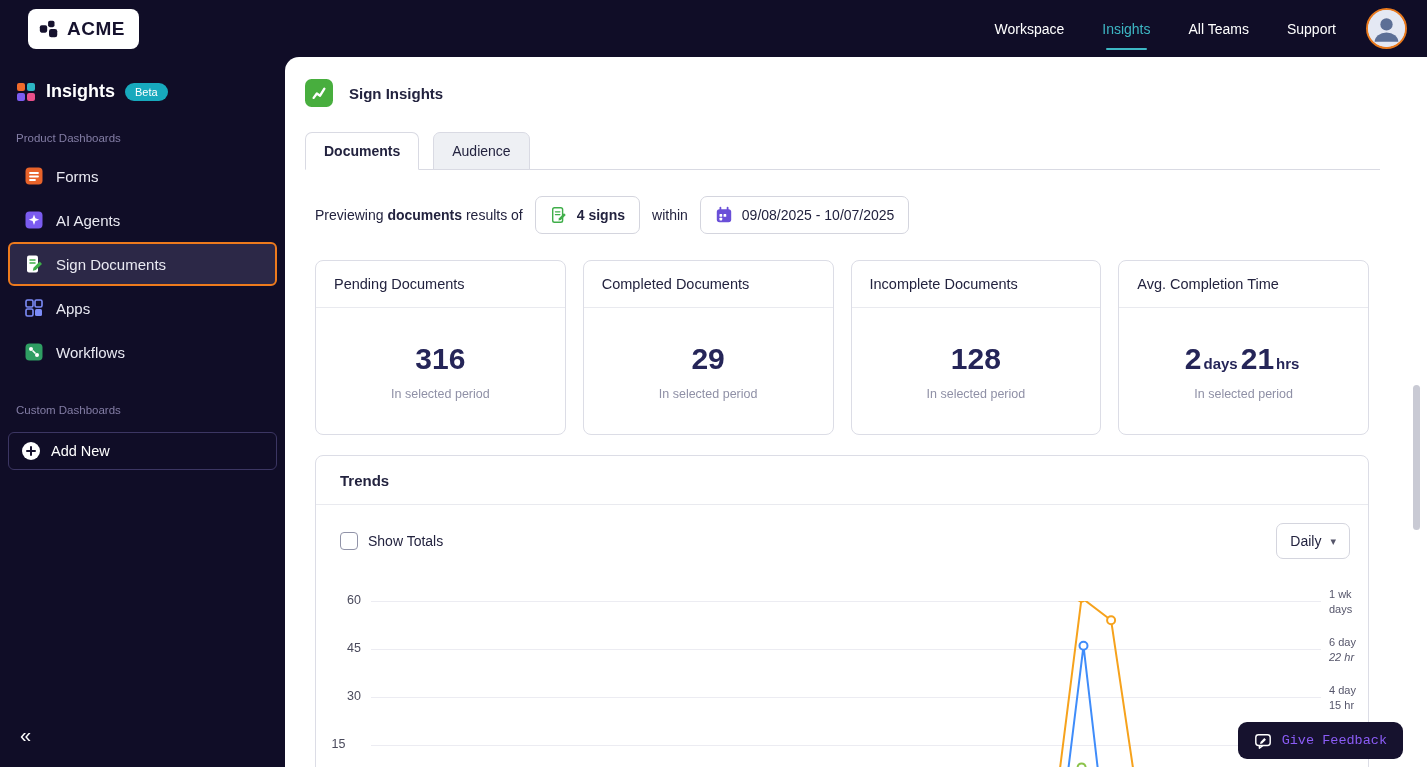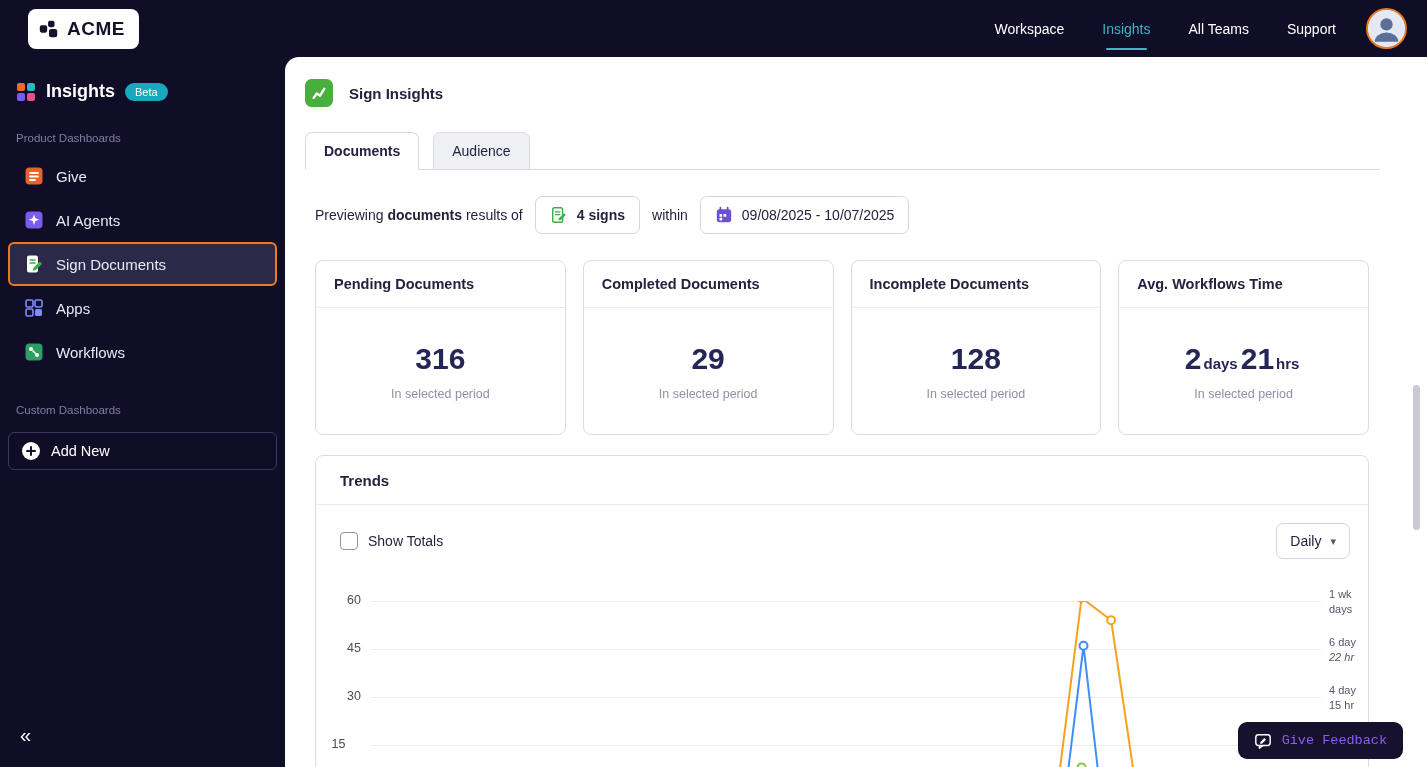--- a/index.html
+++ b/index.html
@@ -38,21 +38,21 @@
   .tabs-row { margin-top:24px; border-bottom:1px solid #d9dae3; display:flex; gap:14px; }
   .tab { border:1px solid #d9dae3; border-bottom:1px solid #d9dae3; border-radius:7px 7px 0 0; height:38px; line-height:37px; padding:0 18px; font-size:14px; background:#eef0f4; position:relative; top:1px; cursor:pointer; }
   .tab.active { background:#fff; font-weight:700; border-bottom:1px solid #fff; }
   .indent { margin-left:10px; width:1054px; }
   .filter-row { margin-top:26px; display:flex; align-items:center; gap:12px; font-size:14px; }
   .bold { font-weight:700; }
   .pill-btn { display:flex; align-items:center; gap:9px; border:1px solid #d4d5de; border-radius:7px; height:38px; padding:0 14px; background:#fff; font-size:14px; cursor:pointer; }
   .pill-btn.signs { font-weight:600; }
   .cards-row { margin-top:26px; display:flex; gap:17px; }
   .stat-card { flex:1; border:1px solid #dcdde6; border-radius:8px; background:#fff; }
-  .stat-card-header { padding:15px 18px; font-size:14.5px; font-weight:700; border-bottom:1px solid #e9eaef; }
+  .stat-card-header { padding:15px 18px; font-size:14.5px; font-weight:400; border-bottom:1px solid #e9eaef; }
   .stat-card-body { height:126px; display:flex; flex-direction:column; align-items:center; justify-content:center; gap:11px; }
   .stat-value { font-size:30px; font-weight:700; color:#252558; }
   .stat-caption { font-size:12.5px; color:#8f90a6; }
   .unit { font-size:15px; font-weight:700; margin:0 3px 0 2px; }
   
   .trends-card { margin-top:20px; border:1px solid #dcdde6; border-radius:8px; height:440px; position:relative; background:#fff; }
   .trends-header { height:49px; line-height:49px; padding:0 24px; font-size:15px; font-weight:700; border-bottom:1px solid #e9eaef; }
   .trends-controls { position:absolute; top:66px; left:24px; right:18px; height:38px; display:flex; align-items:center; justify-content:space-between;gap:35px; }
   .checkbox-wrap { display:flex; align-items:center; gap:10px; font-size:14px; cursor:pointer; }
   .checkbox { width:18px; height:18px; border:1.5px solid #9193a8; border-radius:4px; background:#fff; }
@@ -114,21 +114,21 @@
 
   <div class="sb-section">Product Dashboards</div>
 
   <div class="sb-item">
     <span class="sb-icon">
       <svg viewBox="0 0 20 20" width="20" height="20">
           <rect x="1.5" y="1.5" width="17" height="17" rx="4" fill="#e8632a"></rect>
           <path d="M6 7h8M6 10.5h8M6 14h5" stroke="#fff" stroke-width="1.8" stroke-linecap="round"></path>
         </svg>
     </span>
-    <span>Give</span>
+    <span>Forms</span>
   </div>
   <div class="sb-item">
     <span class="sb-icon">
       <svg viewBox="0 0 20 20" width="20" height="20">
           <rect x="1.5" y="1.5" width="17" height="17" rx="4" fill="#7b5cf0"></rect>
           <path d="M10 4.5l1.4 3.8 3.8 1.4-3.8 1.4L10 15l-1.4-3.9L4.8 9.7l3.8-1.4z" fill="#fff"></path>
         </svg>
     </span>
     <span>AI Agents</span>
   </div>
@@ -244,21 +244,21 @@
         </div>
       </div>
       <div class="stat-card">
         <div class="stat-card-header">Incomplete Documents</div>
         <div class="stat-card-body">
           <div class="stat-value">128</div>
           <div class="stat-caption">In selected period</div>
         </div>
       </div>
       <div class="stat-card">
-        <div class="stat-card-header">Avg. Workflows Time</div>
+        <div class="stat-card-header">Avg. Completion Time</div>
         <div class="stat-card-body">
           <div class="stat-value">
             <span>2</span><span class="unit">days</span><span>21</span><span class="unit">hrs</span>
           </div>
           <div class="stat-caption">In selected period</div>
         </div>
       </div>
     </div>
 
     <div class="trends-card indent">

